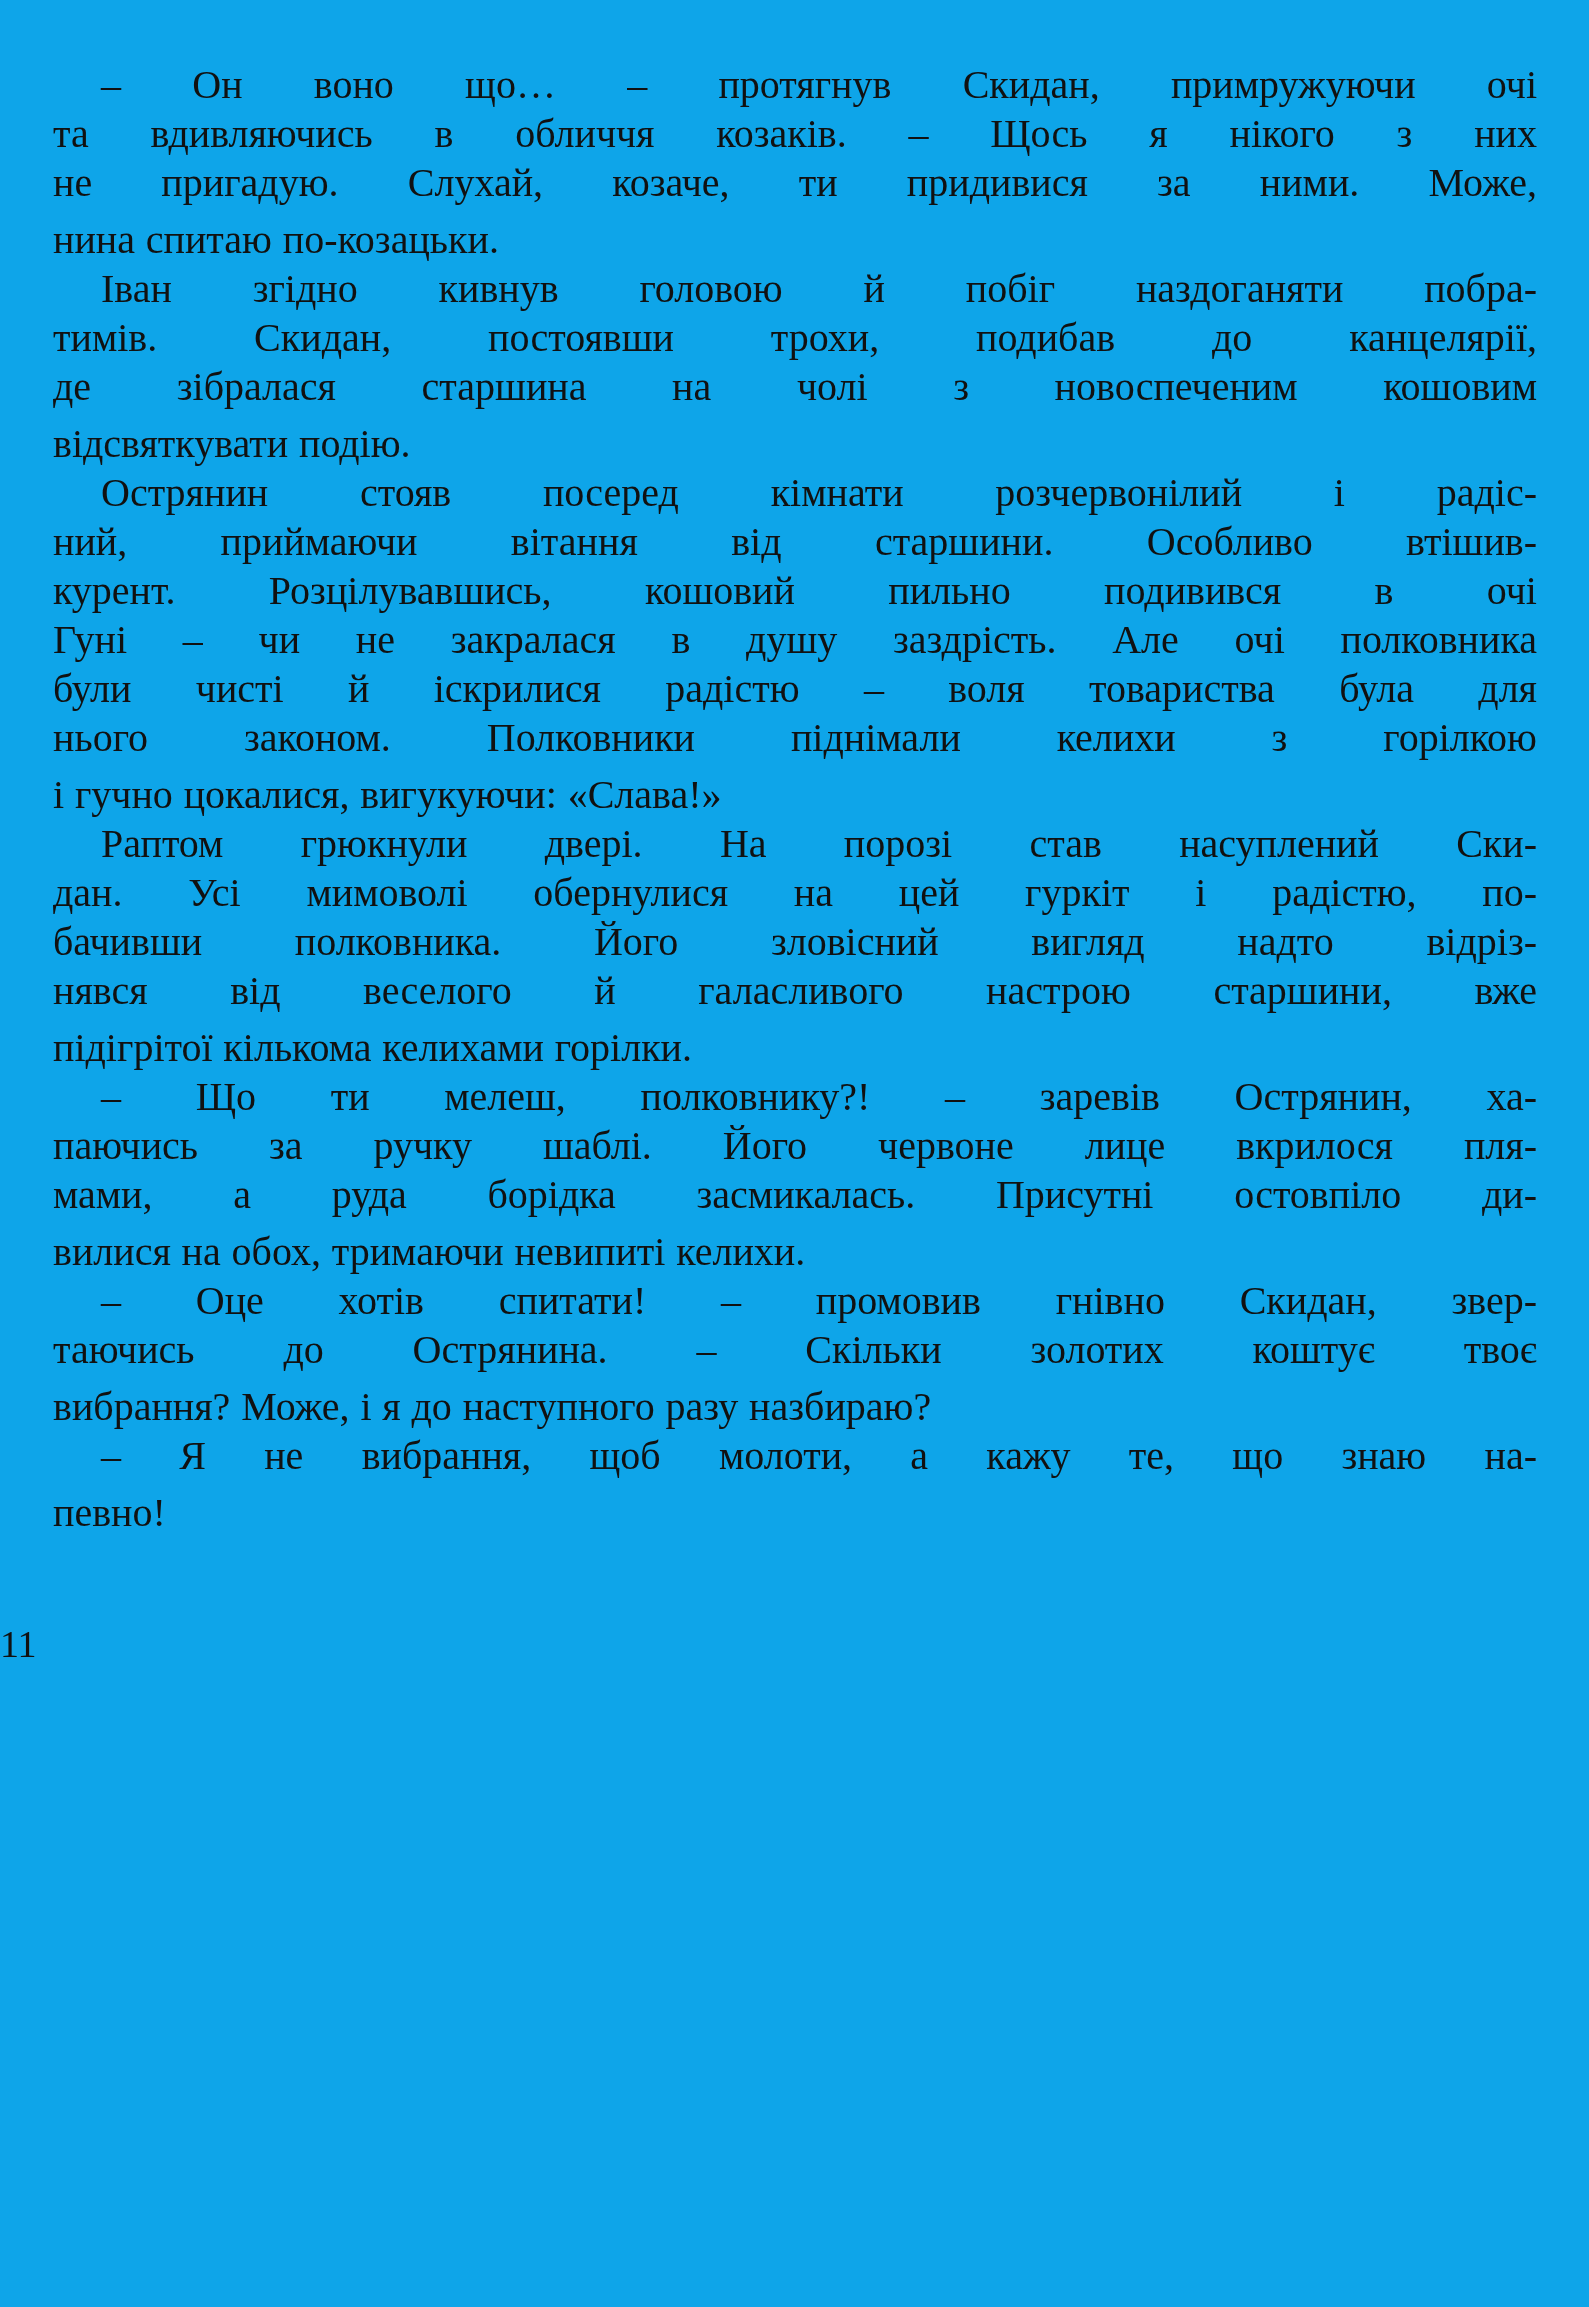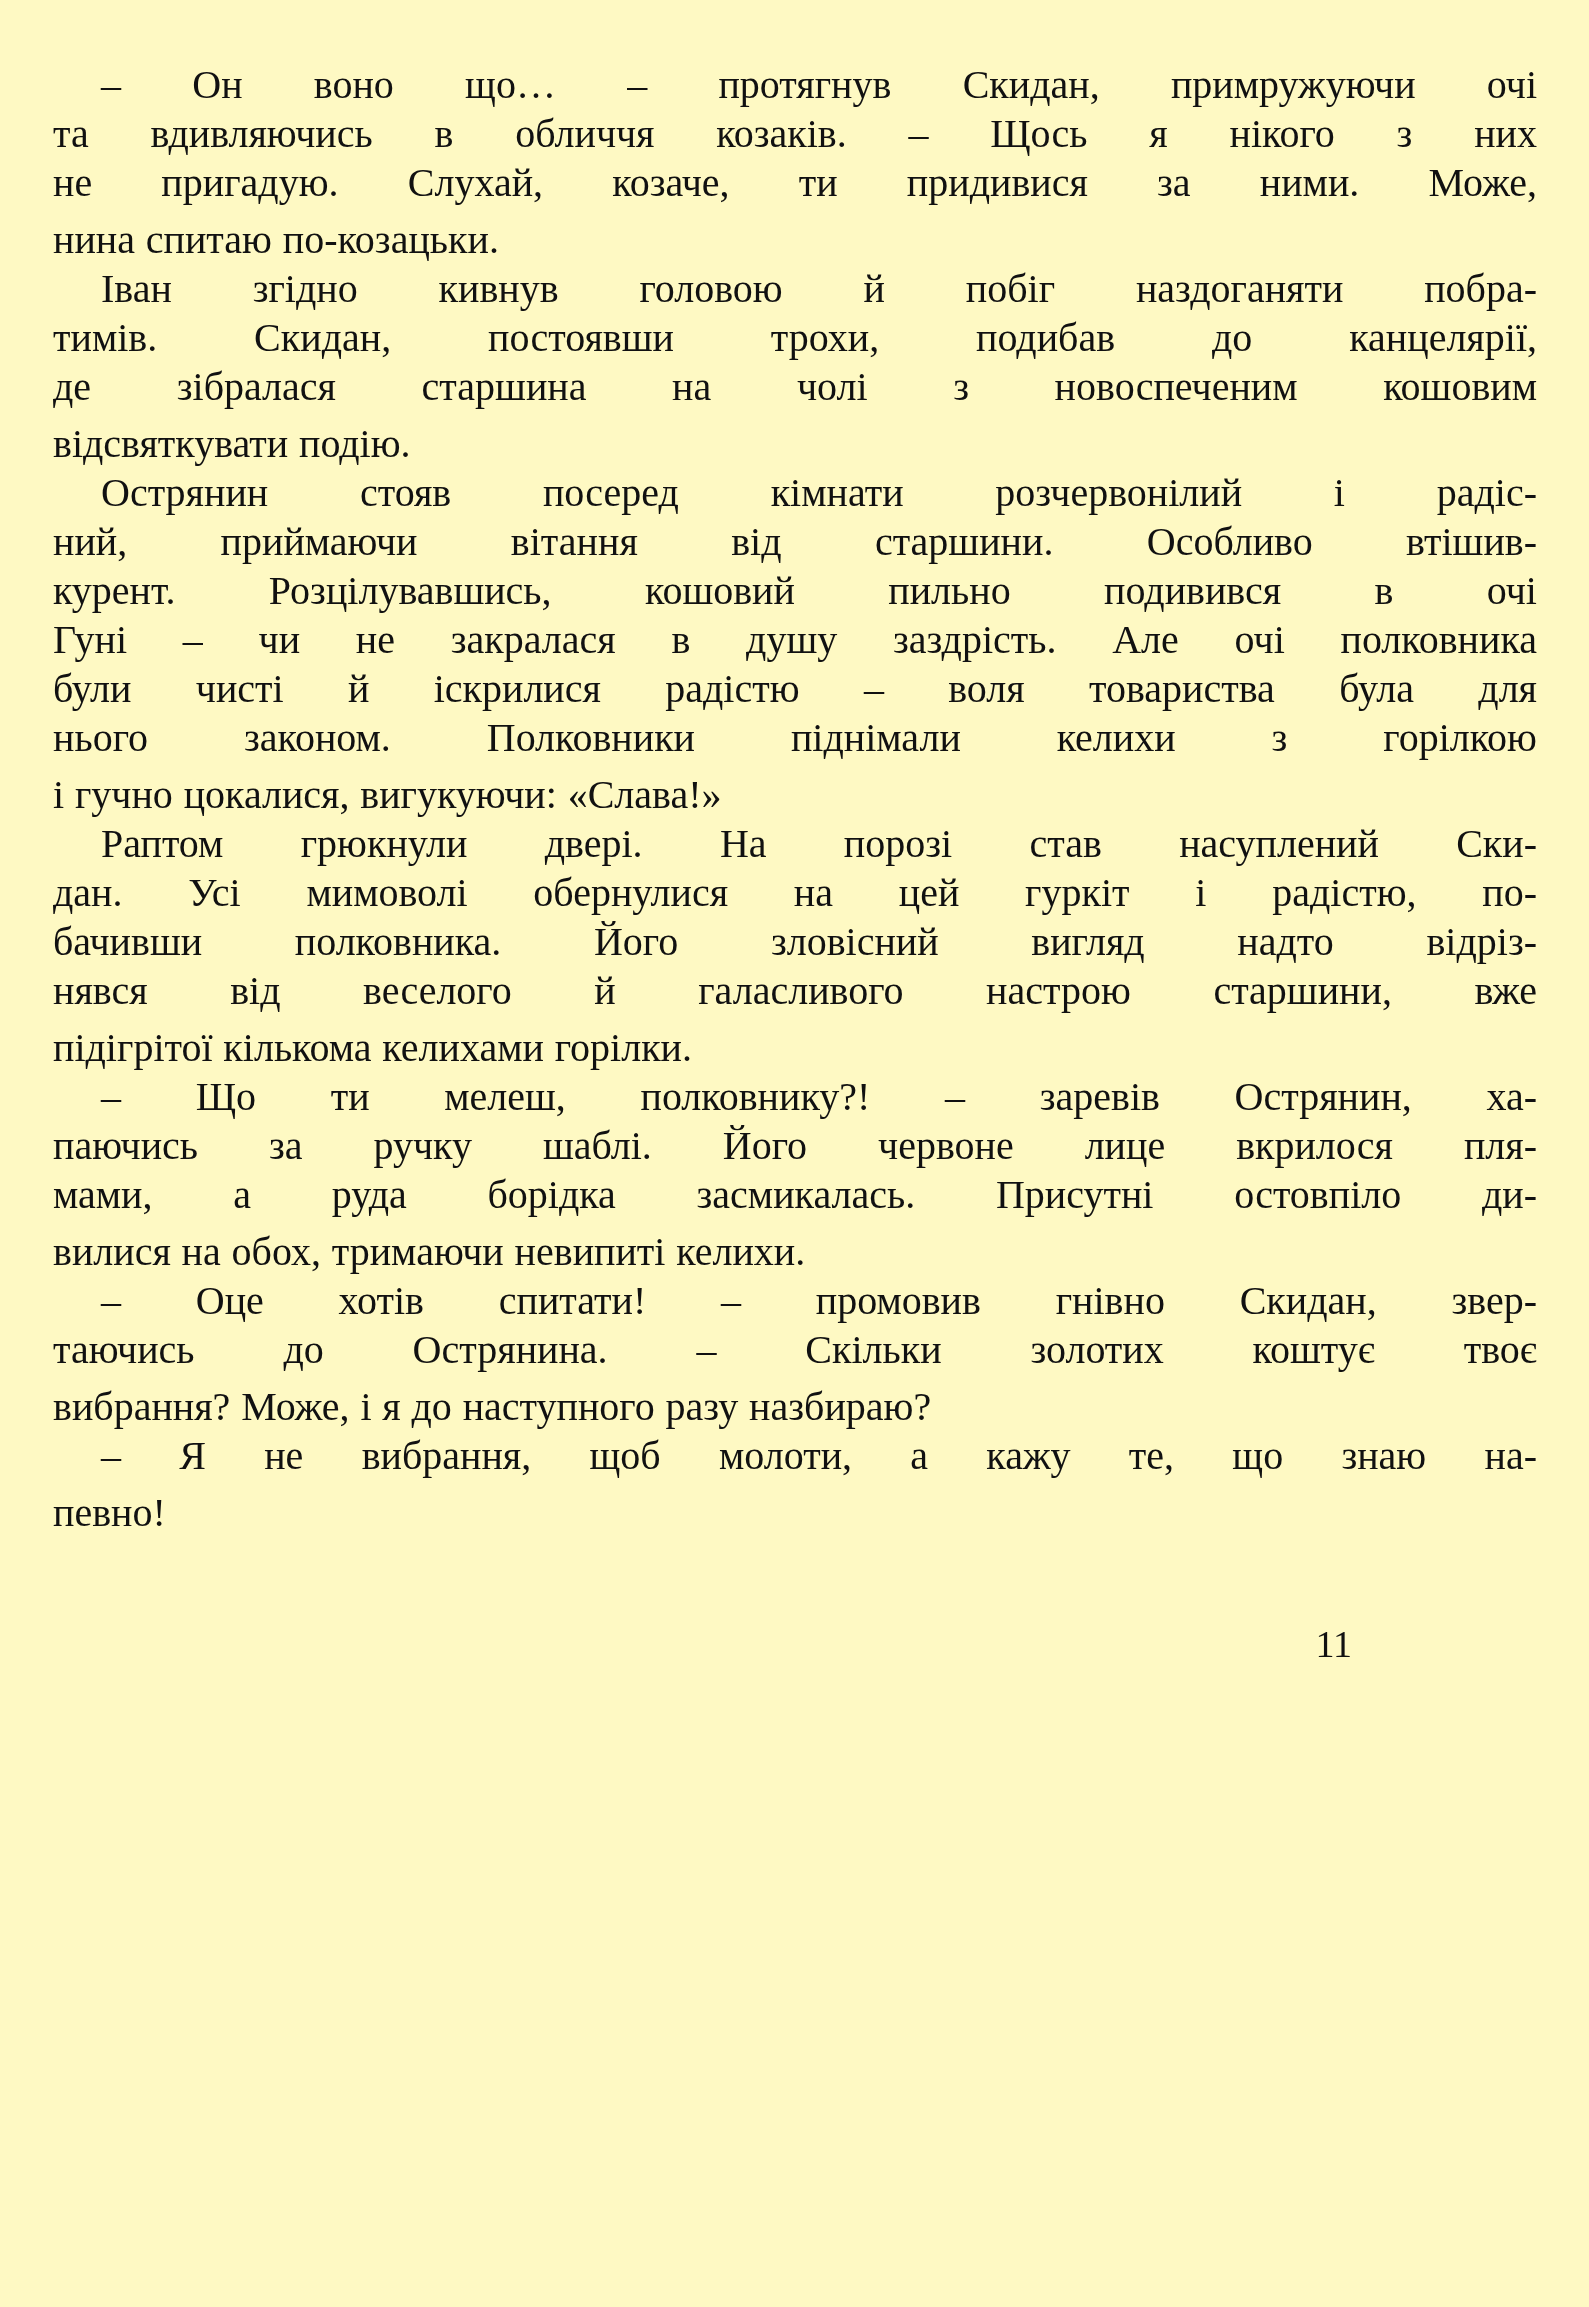--- a/index.html
+++ b/index.html
@@ -14,21 +14,21 @@
     overflow: hidden;
     font-family: "Liberation Serif", "DejaVu Serif", serif;
     color: #111111;
   }
   .page {
     position: absolute;
     left: 0;
     top: 0;
     width: 1590px;
     height: 2307px;
-    background: #fef9c3;
+    background: #0ea5e9;
   }
   .text-block {
     position: absolute;
     left: 53px;
     top: 60px;
     width: 1484px;
     font-size: 40px;
     line-height: 49px;
   }
   .paragraph {
@@ -46,21 +46,21 @@
   }
   .line.last {
     text-align-last: left;
     margin-top: 8px;
   }
   .page-number {
     position: absolute;
     left: 0;
     top: 1621px;
     width: 1352px;
-    text-align: right;
+    text-align: left;
     font-size: 38px;
     line-height: 46px;
     color: #111111;
   }
 </style>
 </head>
 <body>
 
 <div class="page">
   <div class="text-block" id="text-block">

